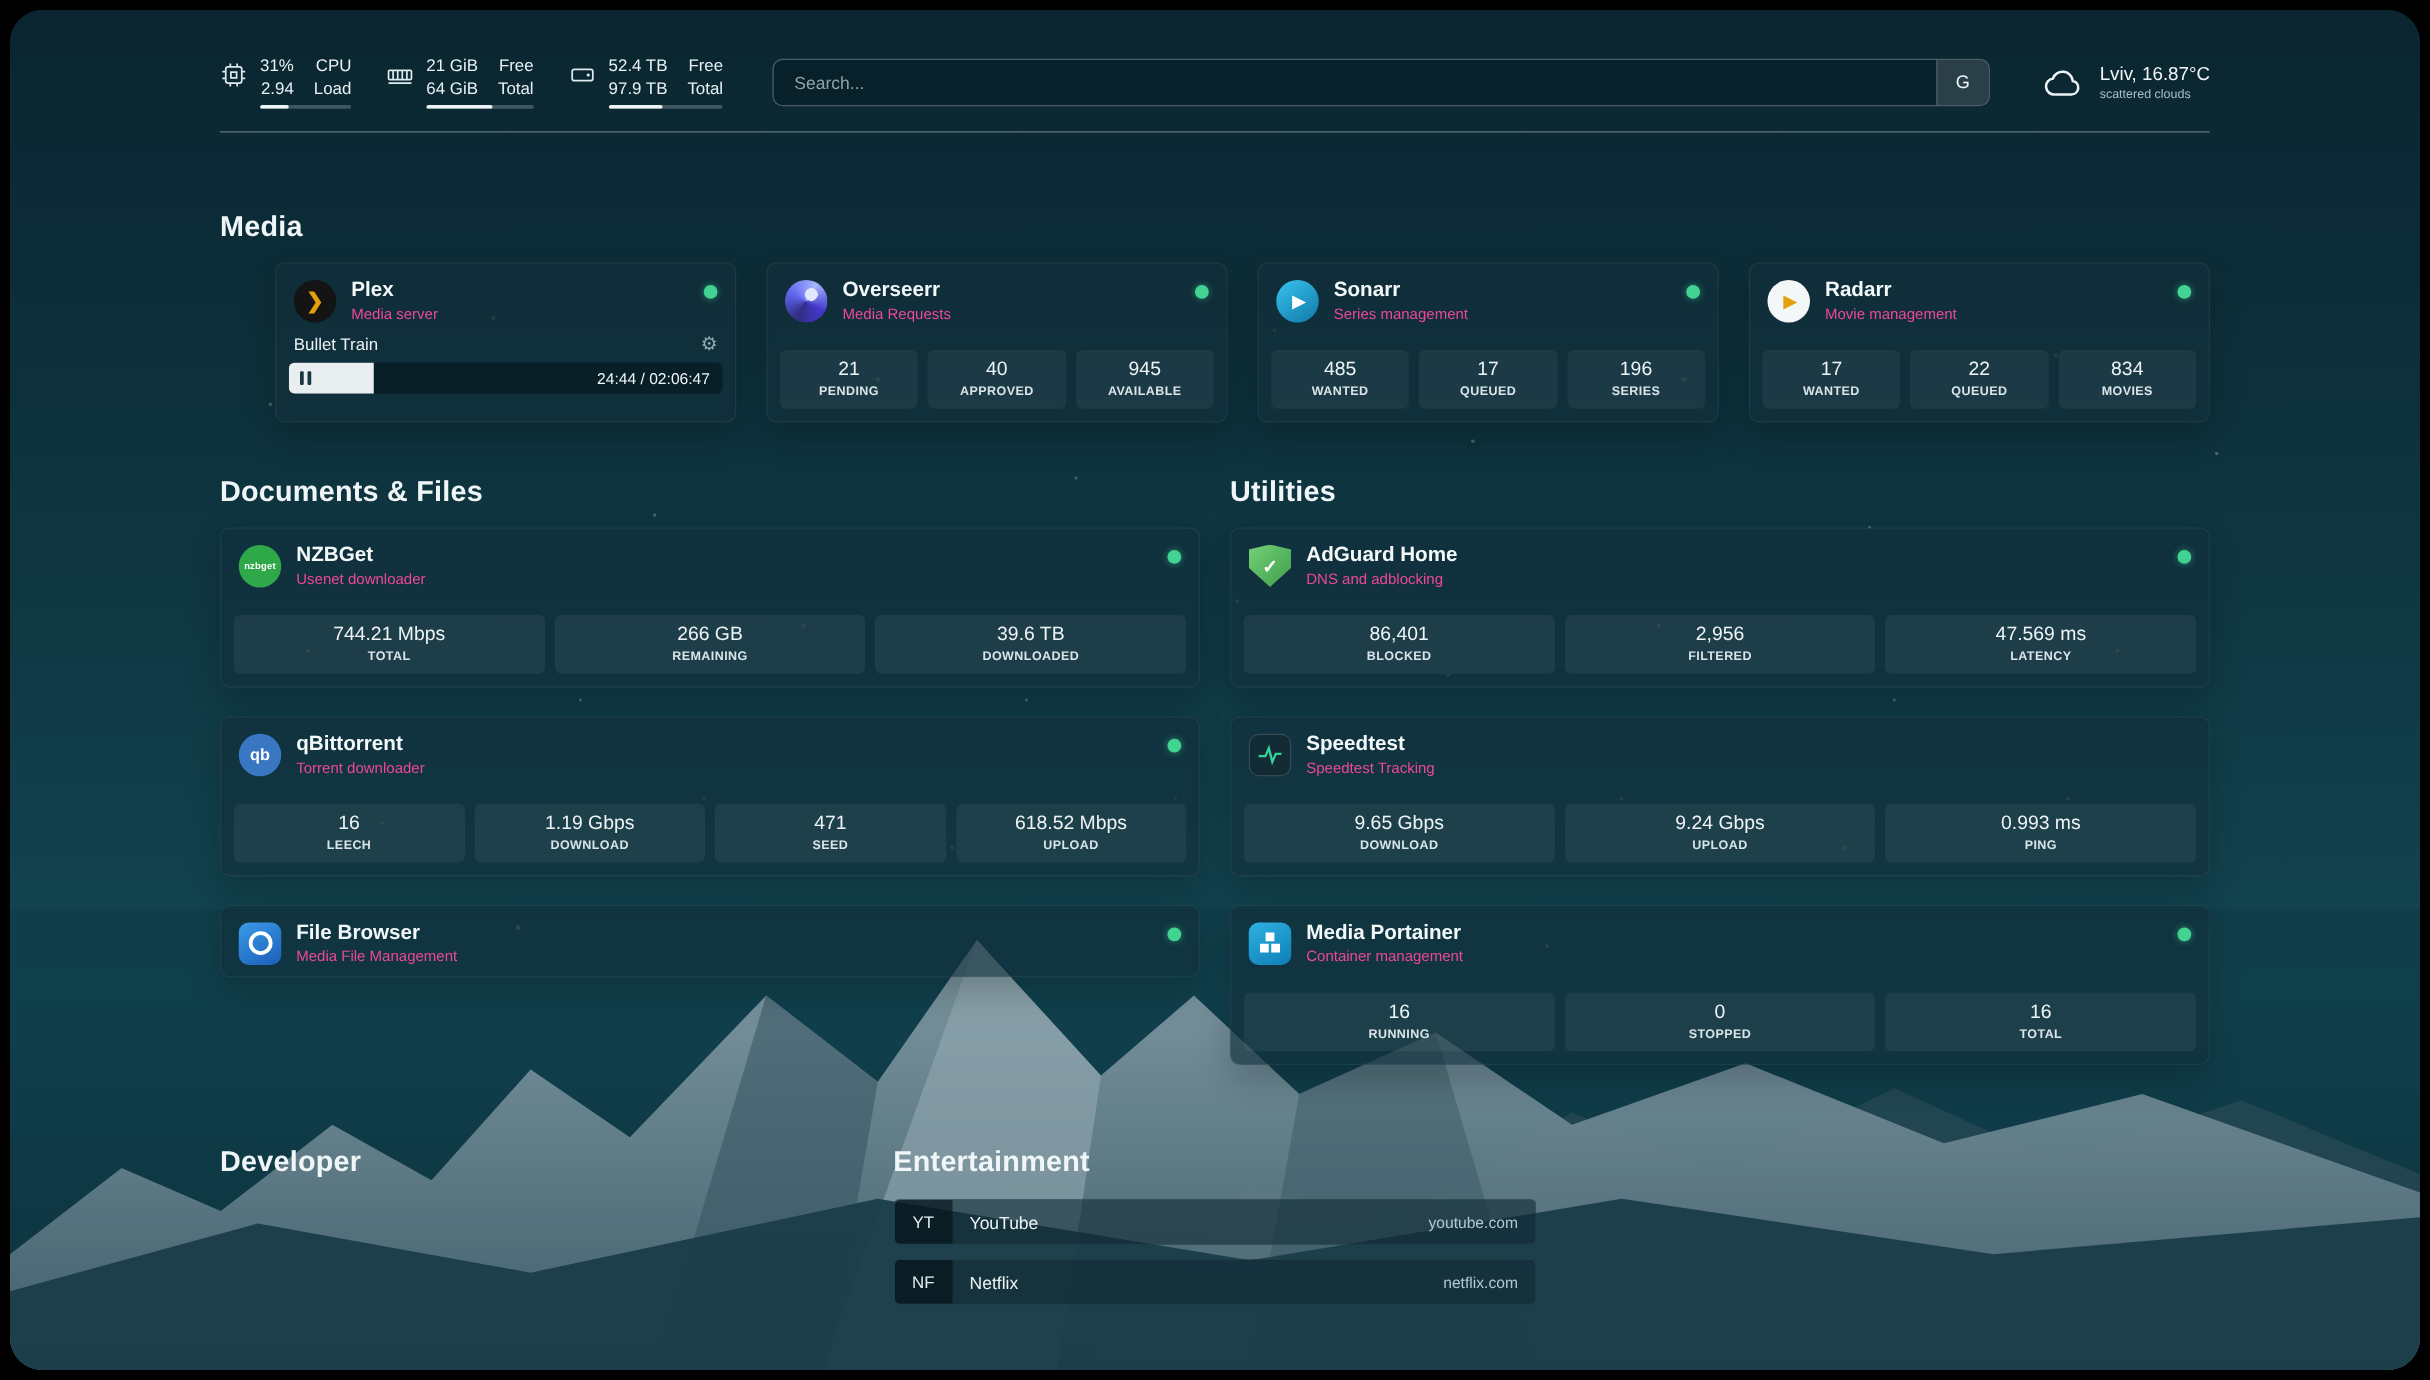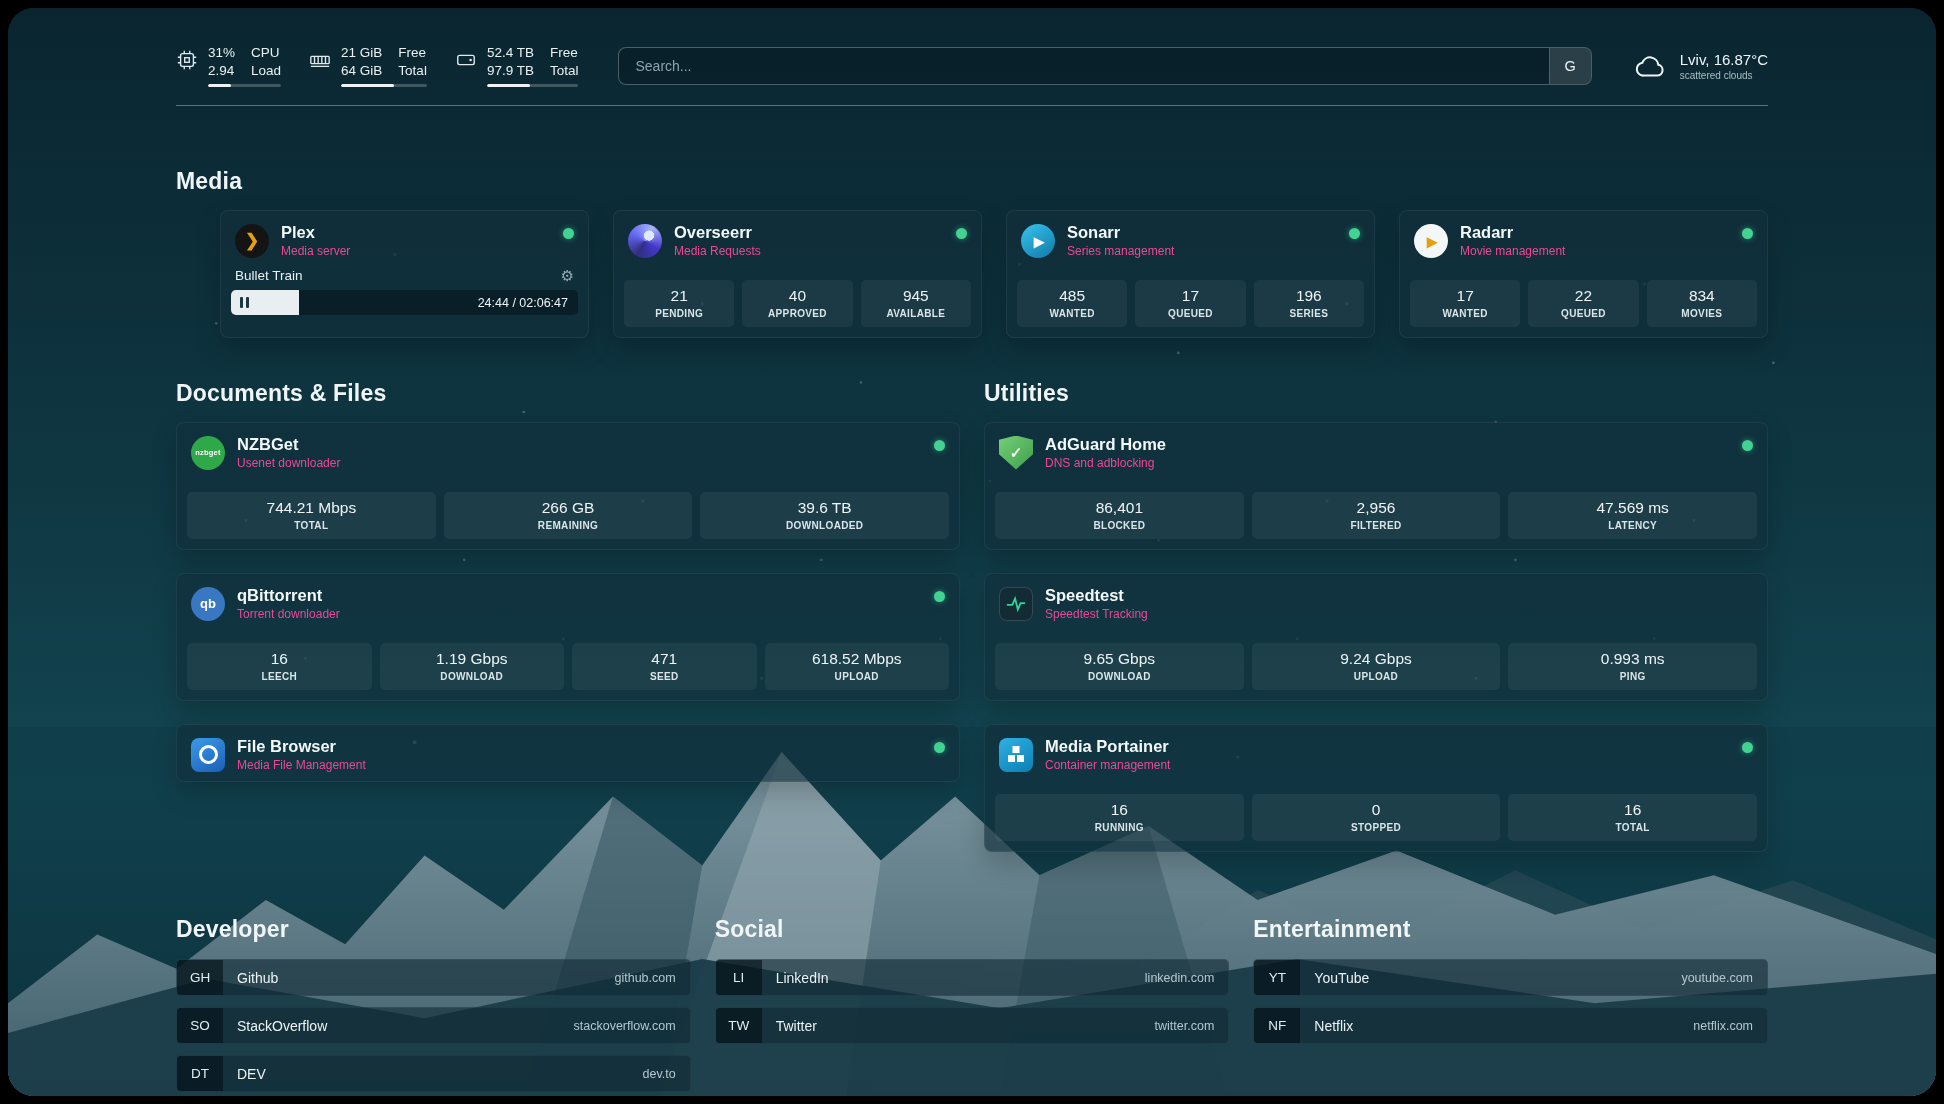--- a/index.html
+++ b/index.html
@@ -8,21 +8,21 @@
   .screen { position:absolute; inset:8px; border-radius:26px; overflow:hidden; background:#0d2c36; }
   .bg { position:absolute; inset:0; width:100%; height:100%; }
   .content { position:absolute; inset:0; padding:0 168px; color:#e9f1f3; }
 
   
   .topbar { display:flex; align-items:center; margin-top:36px; }
   .res-widgets { display:flex; gap:28px; flex:none; }
   .res-widget { display:flex; gap:10px; align-items:flex-start; }
   .res-widget svg { width:22px; height:22px; margin-top:5px; color:#dfeaee; flex:none; }
   .res-cols { display:flex; gap:16px; font-size:13.5px; line-height:1.3; }
-  .res-col { display:flex; flex-direction:column; }
+  .res-col { display:flex; flex-direction:column;text-align:right; }
   .res-track { height:3px; margin-top:5px; background:rgba(255,255,255,0.22); border-radius:2px; overflow:hidden; }
   .res-fill { height:100%; background:#eef4f6; border-radius:2px; }
 
   .search-bar { flex:1; margin:0 42px 0 40px; height:38px; display:flex; align-items:stretch;
     background:rgba(8,28,36,0.55); border:1px solid rgba(255,255,255,0.28); border-radius:8px; overflow:hidden; }
   .search-bar input { flex:1; background:transparent; border:none; outline:none; padding:0 16px;
     color:#e6eef1; font-size:14px; font-family:"Liberation Sans", sans-serif; }
   .search-bar input::placeholder { color:#8da4ac; }
   .search-g { width:42px; border:none; border-left:1px solid rgba(255,255,255,0.18);
     background:rgba(255,255,255,0.14); color:#eef4f6; font-size:14.5px; cursor:pointer;
@@ -517,54 +517,22 @@
           </div>
 
         </div>
       </section>
     </div>
 
     <div class="bookmarks">
 
       <section>
         <h2 class="section-title">Developer</h2>
-        <div class="bm-list">
-          <div class="bm-row">
-            <span class="bm-abbr">GH</span>
-            <span class="bm-name">Github</span>
-            <span class="bm-url">github.com</span>
-          </div>
-          <div class="bm-row">
-            <span class="bm-abbr">SO</span>
-            <span class="bm-name">StackOverflow</span>
-            <span class="bm-url">stackoverflow.com</span>
-          </div>
-          <div class="bm-row">
-            <span class="bm-abbr">DT</span>
-            <span class="bm-name">DEV</span>
-            <span class="bm-url">dev.to</span>
-          </div>
-        </div>
       </section>
 
-      <section>
-        <h2 class="section-title">Social</h2>
-        <div class="bm-list">
-          <div class="bm-row">
-            <span class="bm-abbr">LI</span>
-            <span class="bm-name">LinkedIn</span>
-            <span class="bm-url">linkedin.com</span>
-          </div>
-          <div class="bm-row">
-            <span class="bm-abbr">TW</span>
-            <span class="bm-name">Twitter</span>
-            <span class="bm-url">twitter.com</span>
-          </div>
-        </div>
-      </section>
 
       <section>
         <h2 class="section-title">Entertainment</h2>
         <div class="bm-list">
           <div class="bm-row">
             <span class="bm-abbr">YT</span>
             <span class="bm-name">YouTube</span>
             <span class="bm-url">youtube.com</span>
           </div>
           <div class="bm-row">

